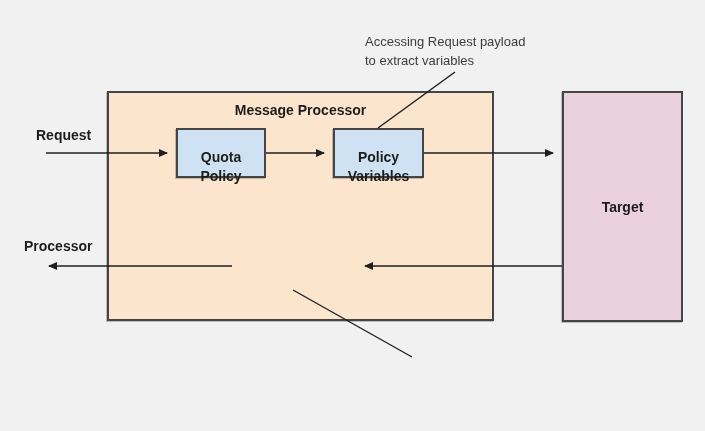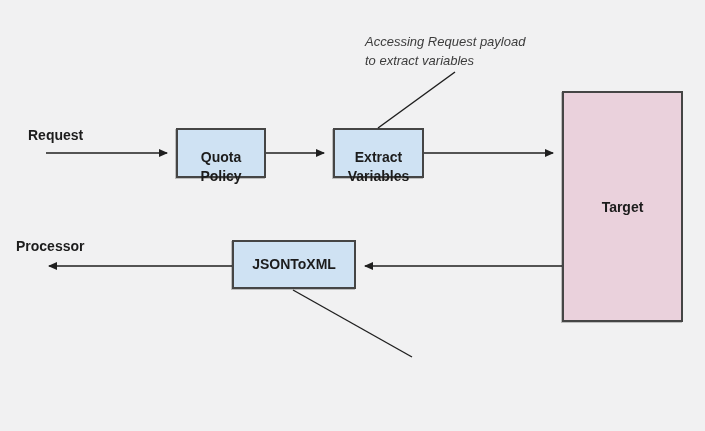--- a/index.html
+++ b/index.html
@@ -59,61 +59,61 @@
     font-size: 14px;
     font-weight: bold;
     color: var(--label-text, #1c1c1c);
   }
   .flow-label {
     position: absolute;
     font-size: 14px;
     font-weight: bold;
     line-height: 17px;
     color: var(--label-text, #1c1c1c);
+    margin-left: 8px;
   }
   .flow-label-request  { left: 28px; top: 127px; }
   .flow-label-response { left: 16px; top: 238px; }
   .annotation {
     position: absolute;
     left: 365px;
     font-size: 13px;
     line-height: 19px;
     color: var(--annotation-text, #3c3c3c);
     white-space: pre-line;
-    font-style: italic;
   }
   .annotation-top    { top: 32px; }
   .annotation-bottom { top: 362px; }
   .overlay {
     position: absolute;
     left: 0; top: 0;
     pointer-events: none;
   }
 </style>
 </head>
 <body>
 
 <div class="canvas">
 
+  <div class="box mp-box">
+    <div class="mp-title">Message Processor</div>
+  </div>
 
   <div class="box target-box">
     <span>Target</span>
   </div>
 
   <div class="node node-quota">
     <span class="narrow">Quota Policy</span>
   </div>
 
   <div class="node node-extract">
-    <span class="narrow">Extract Variables</span>
+    <span class="narrow">Policy Variables</span>
   </div>
 
-  <div class="node node-json">
-    <span>JSONToXML</span>
-  </div>
 
   <div class="flow-label flow-label-request">Request</div>
 
   <div class="flow-label flow-label-response">Processor</div>
 
   <div class="annotation annotation-top">Accessing Request payload
 to extract variables</div>
 
 
   <svg class="overlay" width="705" height="431" viewBox="0 0 705 431">

